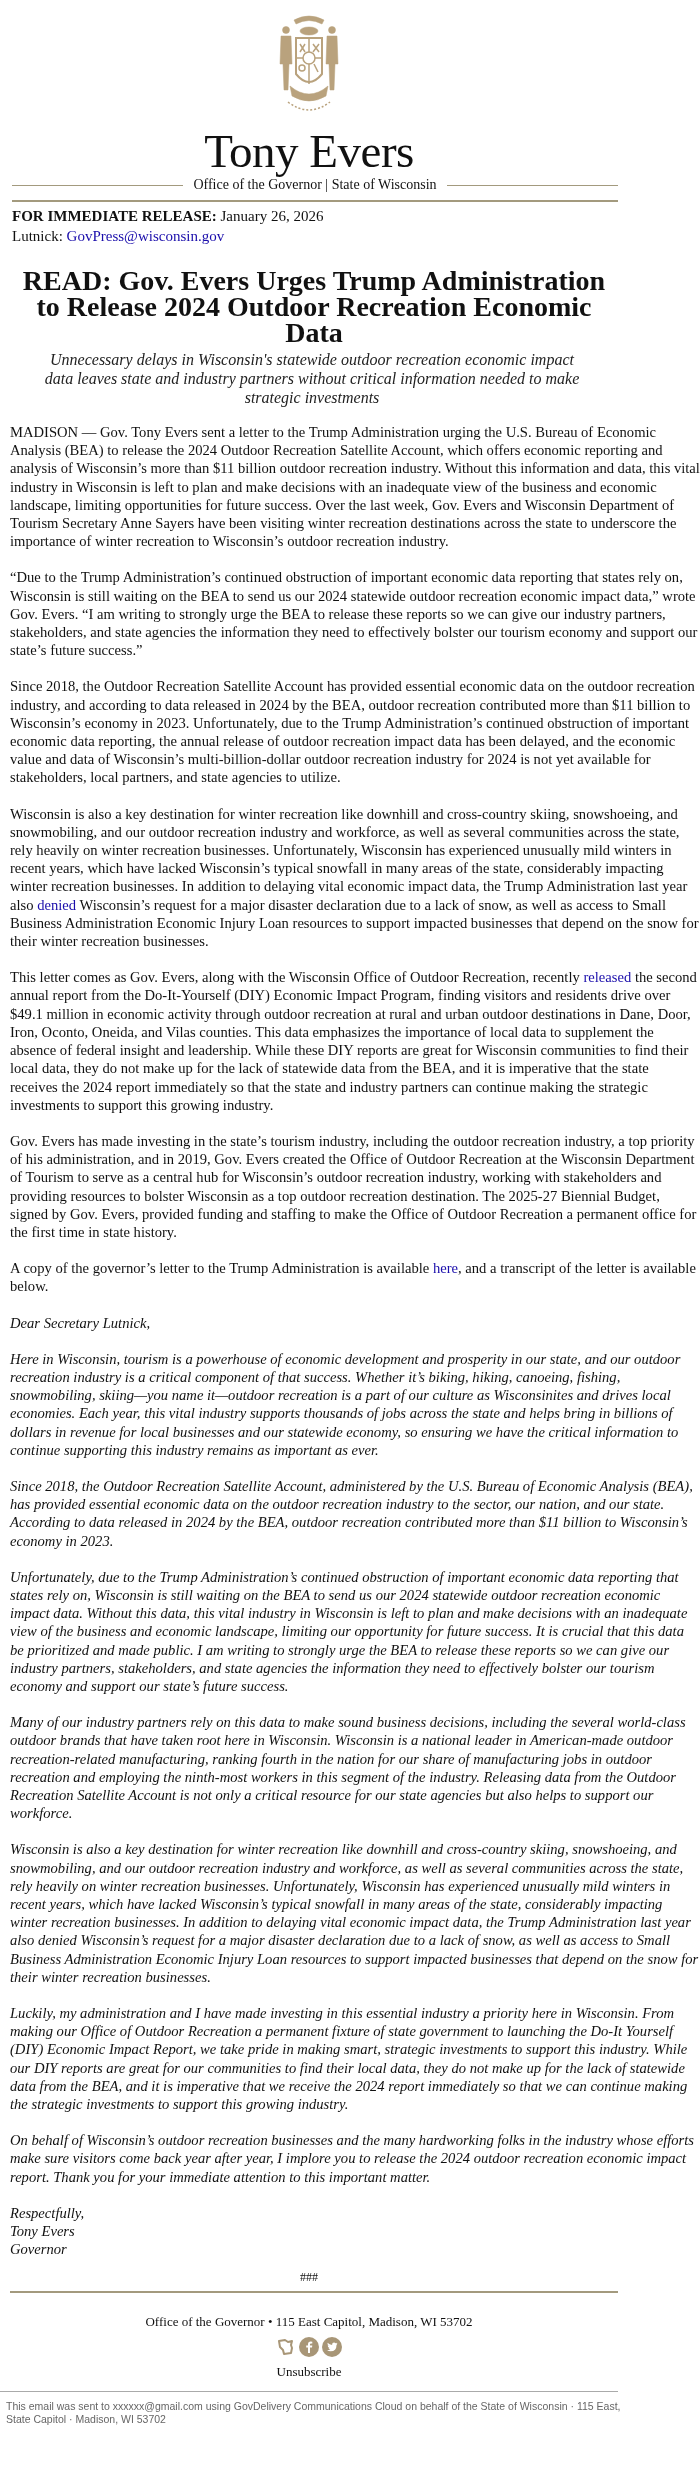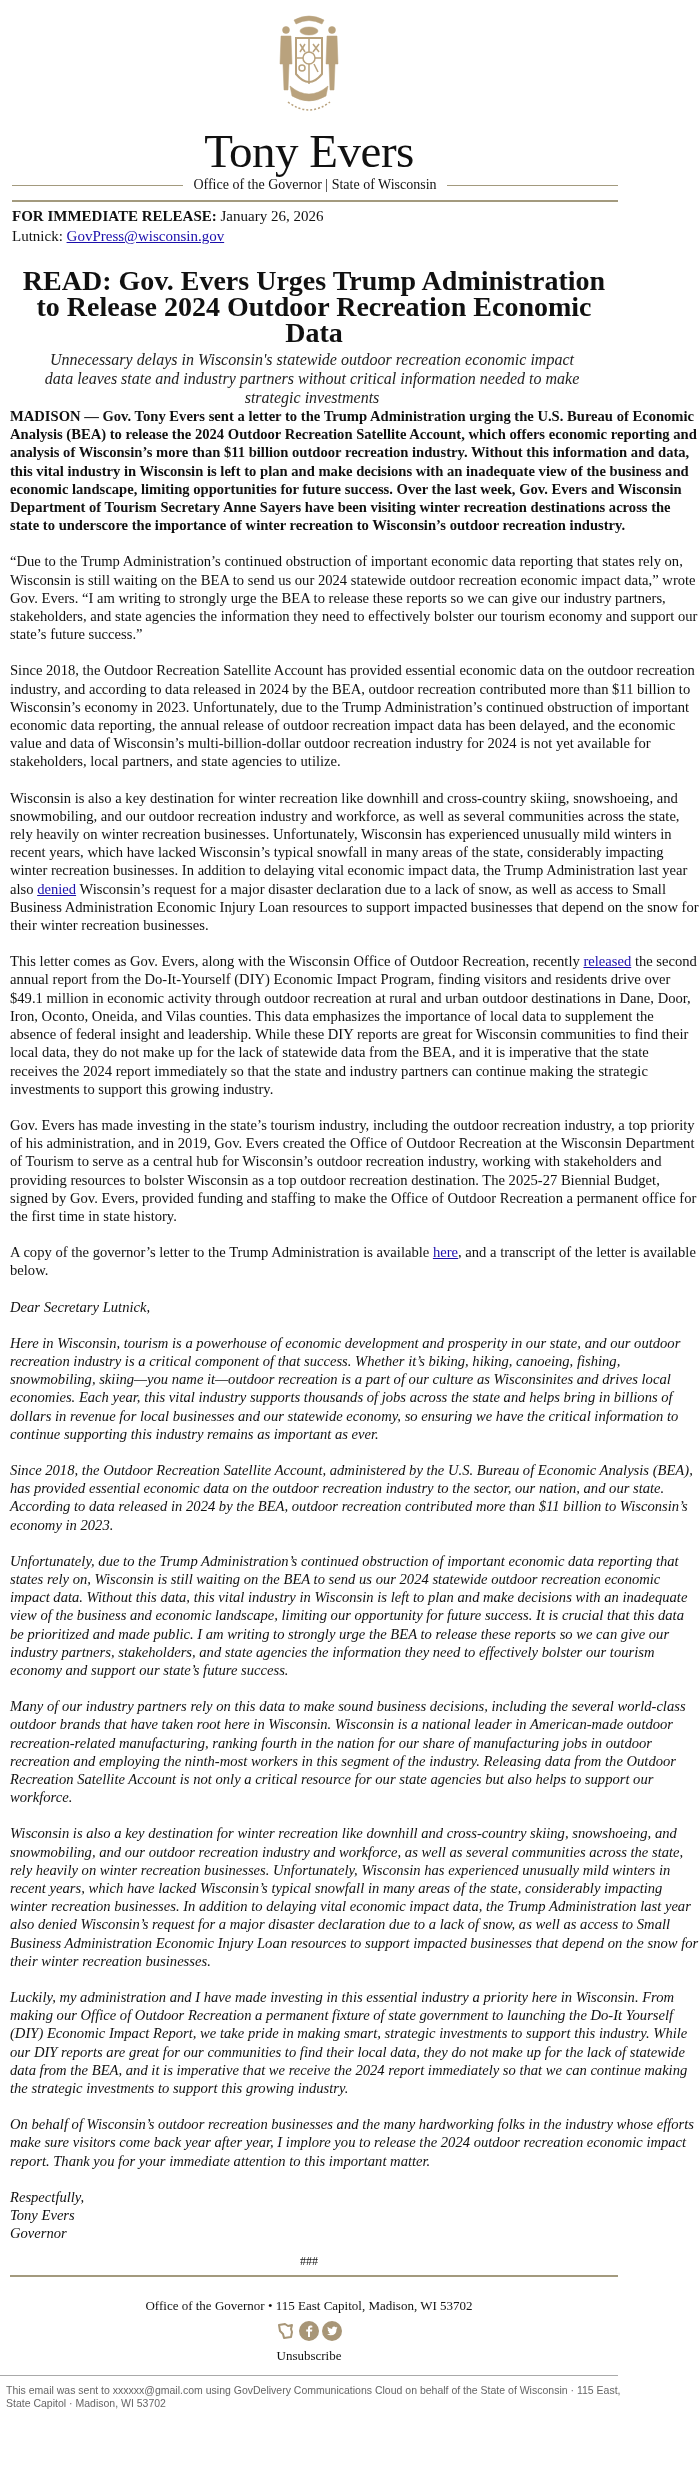--- a/index.html
+++ b/index.html
@@ -29,21 +29,21 @@
     .office-row .rule { flex: 1; height: 1px; background: #a39a7e; }
     .office-row .office-text {
       font-size: 14px;
       padding: 0 10px;
       white-space: nowrap;
       color: #111;
     }
     .head-rule { height: 2px; background: #a39a7e; margin: 6px 0 0 12px; }
     .release-meta { padding: 4px 0 0 12px; font-size: 15px; line-height: 20px; }
     .release-meta b { font-weight: bold; text-align: center; }
-    a, .link { color: #1a0dab; text-decoration: underline; cursor: pointer; }
+    a, .link { color: #1a0dab; cursor: pointer; }
     h1.headline {
       text-align: center;
       font-size: 28px;
       line-height: 26px;
       font-weight: bold;
       margin: 22px 10px 4px 20px;
       color: #111;
     }
     .subhead {
       text-align: center;
@@ -53,21 +53,21 @@
       margin: 0 30px 0 36px;
       color: #222;
     }
     .body-text {
       padding: 0 0 0 10px;
       font-size: 14.6px;
       line-height: 18.2px;
       white-space: normal;
     }
     .body-text p { margin: 0 0 18px 0; width: 700px; }
-    .body-text p.first { margin-top: 0; font-weight: bold; }
+    .body-text p.first { margin-top: 16px; }
     .letter p { font-style: italic; }
     .sign { font-style: italic; margin: 16px 0 18px 0; }
     .sign div { line-height: 18.2px; }
     .endmark { text-align: center; font-size: 12px; margin: -6px 0 4px; }
     .foot-rule { height: 2px; background: #a39a7e; margin: 6px 0 0 10px; }
     .footer { text-align: center; font-size: 13px; line-height: 26px; padding-top: 16px; }
     .social { display: flex; justify-content: center; gap: 3px; margin: 2px 0 2px; }
     .social .ic { width: 20px; height: 20px; display: inline-block; }
     .unsub { font-size: 13px; color: #111; text-decoration: none; }
     .gd-rule { height: 1px; background: #aaaaaa; margin: 6px 0 0 0; }

